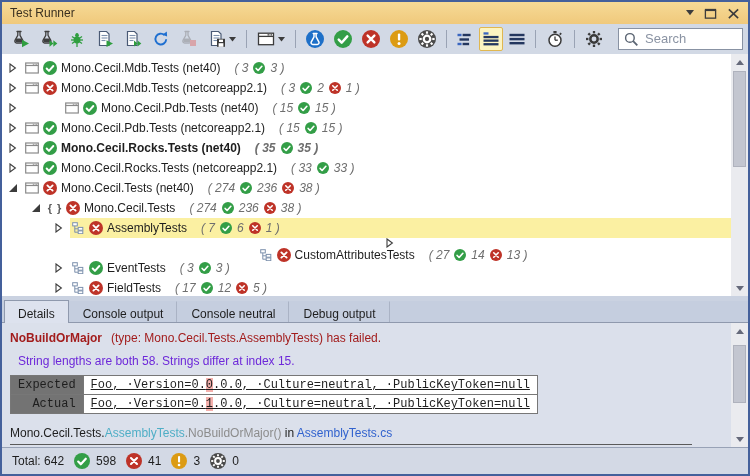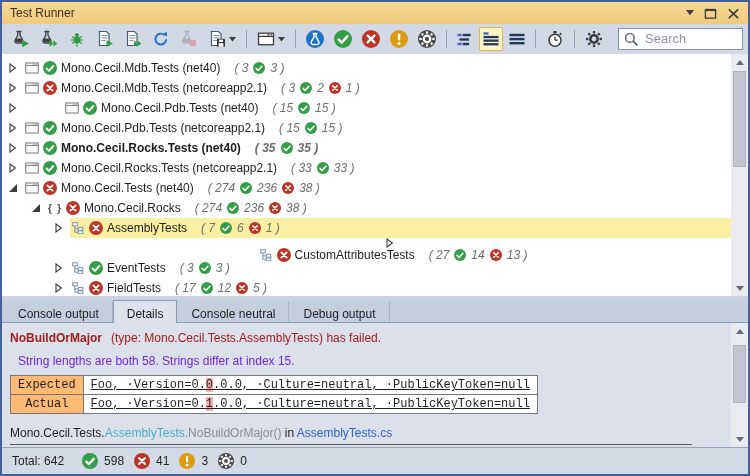--- a/index.html
+++ b/index.html
@@ -80,32 +80,32 @@
   .tab.selected {
     background:#DDE2EE; border-color:#8F99AD; margin-bottom:-1px; height:23px; z-index:2;
   }
   .content { position:absolute; top:321px; left:0; right:0; height:124px; background:#DBE0EB; }
   .err-line { position:absolute; top:8px; left:8px; color:var(--error); }
   .err-line .err-name { font-weight:bold; }
   .err-line .err-rest { margin-left:9px; }
   .msg-line { position:absolute; top:31px; left:16px; color:#6d28d9; }
   .diff { position:absolute; top:52px; left:8px; border-collapse:collapse; font:12px "Liberation Mono", monospace; }
   .diff td { border:1px solid #777; padding:2px 7px; white-space:pre; }
-  .diff td.lbl { background:#fdba74; text-align:center; min-width:64px; }
+  .diff td.lbl { background:#737373; text-align:right; min-width:64px; }
   .diff td.val { background:#fff;text-decoration:underline; }
   .diff .hl { background:#F4B0AC; }
   .stack-line { position:absolute; top:103px; left:8px; white-space:pre;text-align:center; }
   .seg-plain { color:#1e1e1e; } .seg-type { color:var(--teal); }
   .seg-method { color:#8C8C8C; } .seg-link { color:var(--link); }
   .stack-underline { position:absolute; top:121px; left:8px; width:682px; border-top:1px solid #5a5a5a; }
   
   .statusbar {
     position:absolute; top:445px; left:0; right:0; bottom:0;
     background:#D3D9E5; border-top:1px solid #98A2B6;
-    display:flex; align-items:center; padding-left:10px; gap:8px;
+    display:flex; align-items:center; padding-left:10px; gap:0;
   }
   .sb-item { display:inline-flex; align-items:center; gap:6px; margin-left:10px; }
 </style>
 </head>
 <body>
 
 <div class="window" style="--passed: #339E47; --failed: #BE3328; --warning: #DC9B13; --notrun: #4A4A4A; --accent: #1E70C8; --selection: #FBF0A2; --titlebar: #F0C97C; --link: #3162CE; --teal: #4FAEC6; --error: #A21C1C;">
 
   <div class="titlebar">
     <span class="title">Test Runner</span>
@@ -576,21 +576,21 @@
         </span>
         <div class="row-body">
           <span class="node-icon">
             <span class="ns-icon">{ }</span>
           </span>
           <span class="circle c-failed status-ic" style="height: 14px; width: 14px;">
             <svg width="14" height="14" viewBox="0 0 16 16" xmlns="http://www.w3.org/2000/svg">
               <path d="M5 5l6 6M11 5l-6 6" stroke="#fff" stroke-width="2.1" stroke-linecap="round"></path>
             </svg>
           </span>
-          <span class="node-name">Mono.Cecil.Rocks</span>
+          <span class="node-name">Mono.Cecil.Tests</span>
           <span class="counts">( 274 <span class="circle c-passed" style="height: 12px; width: 12px;">
               <svg width="12" height="12" viewBox="0 0 16 16" xmlns="http://www.w3.org/2000/svg">
                 <path d="M4.2 8.6l2.6 2.7 5-5.6" stroke="#fff" stroke-width="2.2" fill="none" stroke-linecap="round" stroke-linejoin="round"></path>
               </svg>
             </span>236 <span class="circle c-failed" style="height: 12px; width: 12px;">
               <svg width="12" height="12" viewBox="0 0 16 16" xmlns="http://www.w3.org/2000/svg">
                 <path d="M5 5l6 6M11 5l-6 6" stroke="#fff" stroke-width="2.1" stroke-linecap="round"></path>
               </svg>
             </span>38 )</span>
         </div>
@@ -725,22 +725,22 @@
                 <path d="M5 5l6 6M11 5l-6 6" stroke="#fff" stroke-width="2.1" stroke-linecap="round"></path>
               </svg>
             </span>5 )</span>
         </div>
       </div>
     </div>
 
   <div class="splitter"></div>
 
   <div class="tabs" id="tabs">
+      <div class="tab selected">Details</div>
       <div class="tab">Console output</div>
-      <div class="tab selected">Details</div>
       <div class="tab">Console neutral</div>
       <div class="tab">Debug output</div>
     </div>
 
   <div class="content">
     <div class="err-line">
       <span class="err-name">NoBuildOrMajor</span><span class="err-rest">(type: Mono.Cecil.Tests.AssemblyTests) has failed.</span>
     </div>
     <div class="msg-line">String lengths are both 58. Strings differ at index 15.</div>
     <table class="diff">

